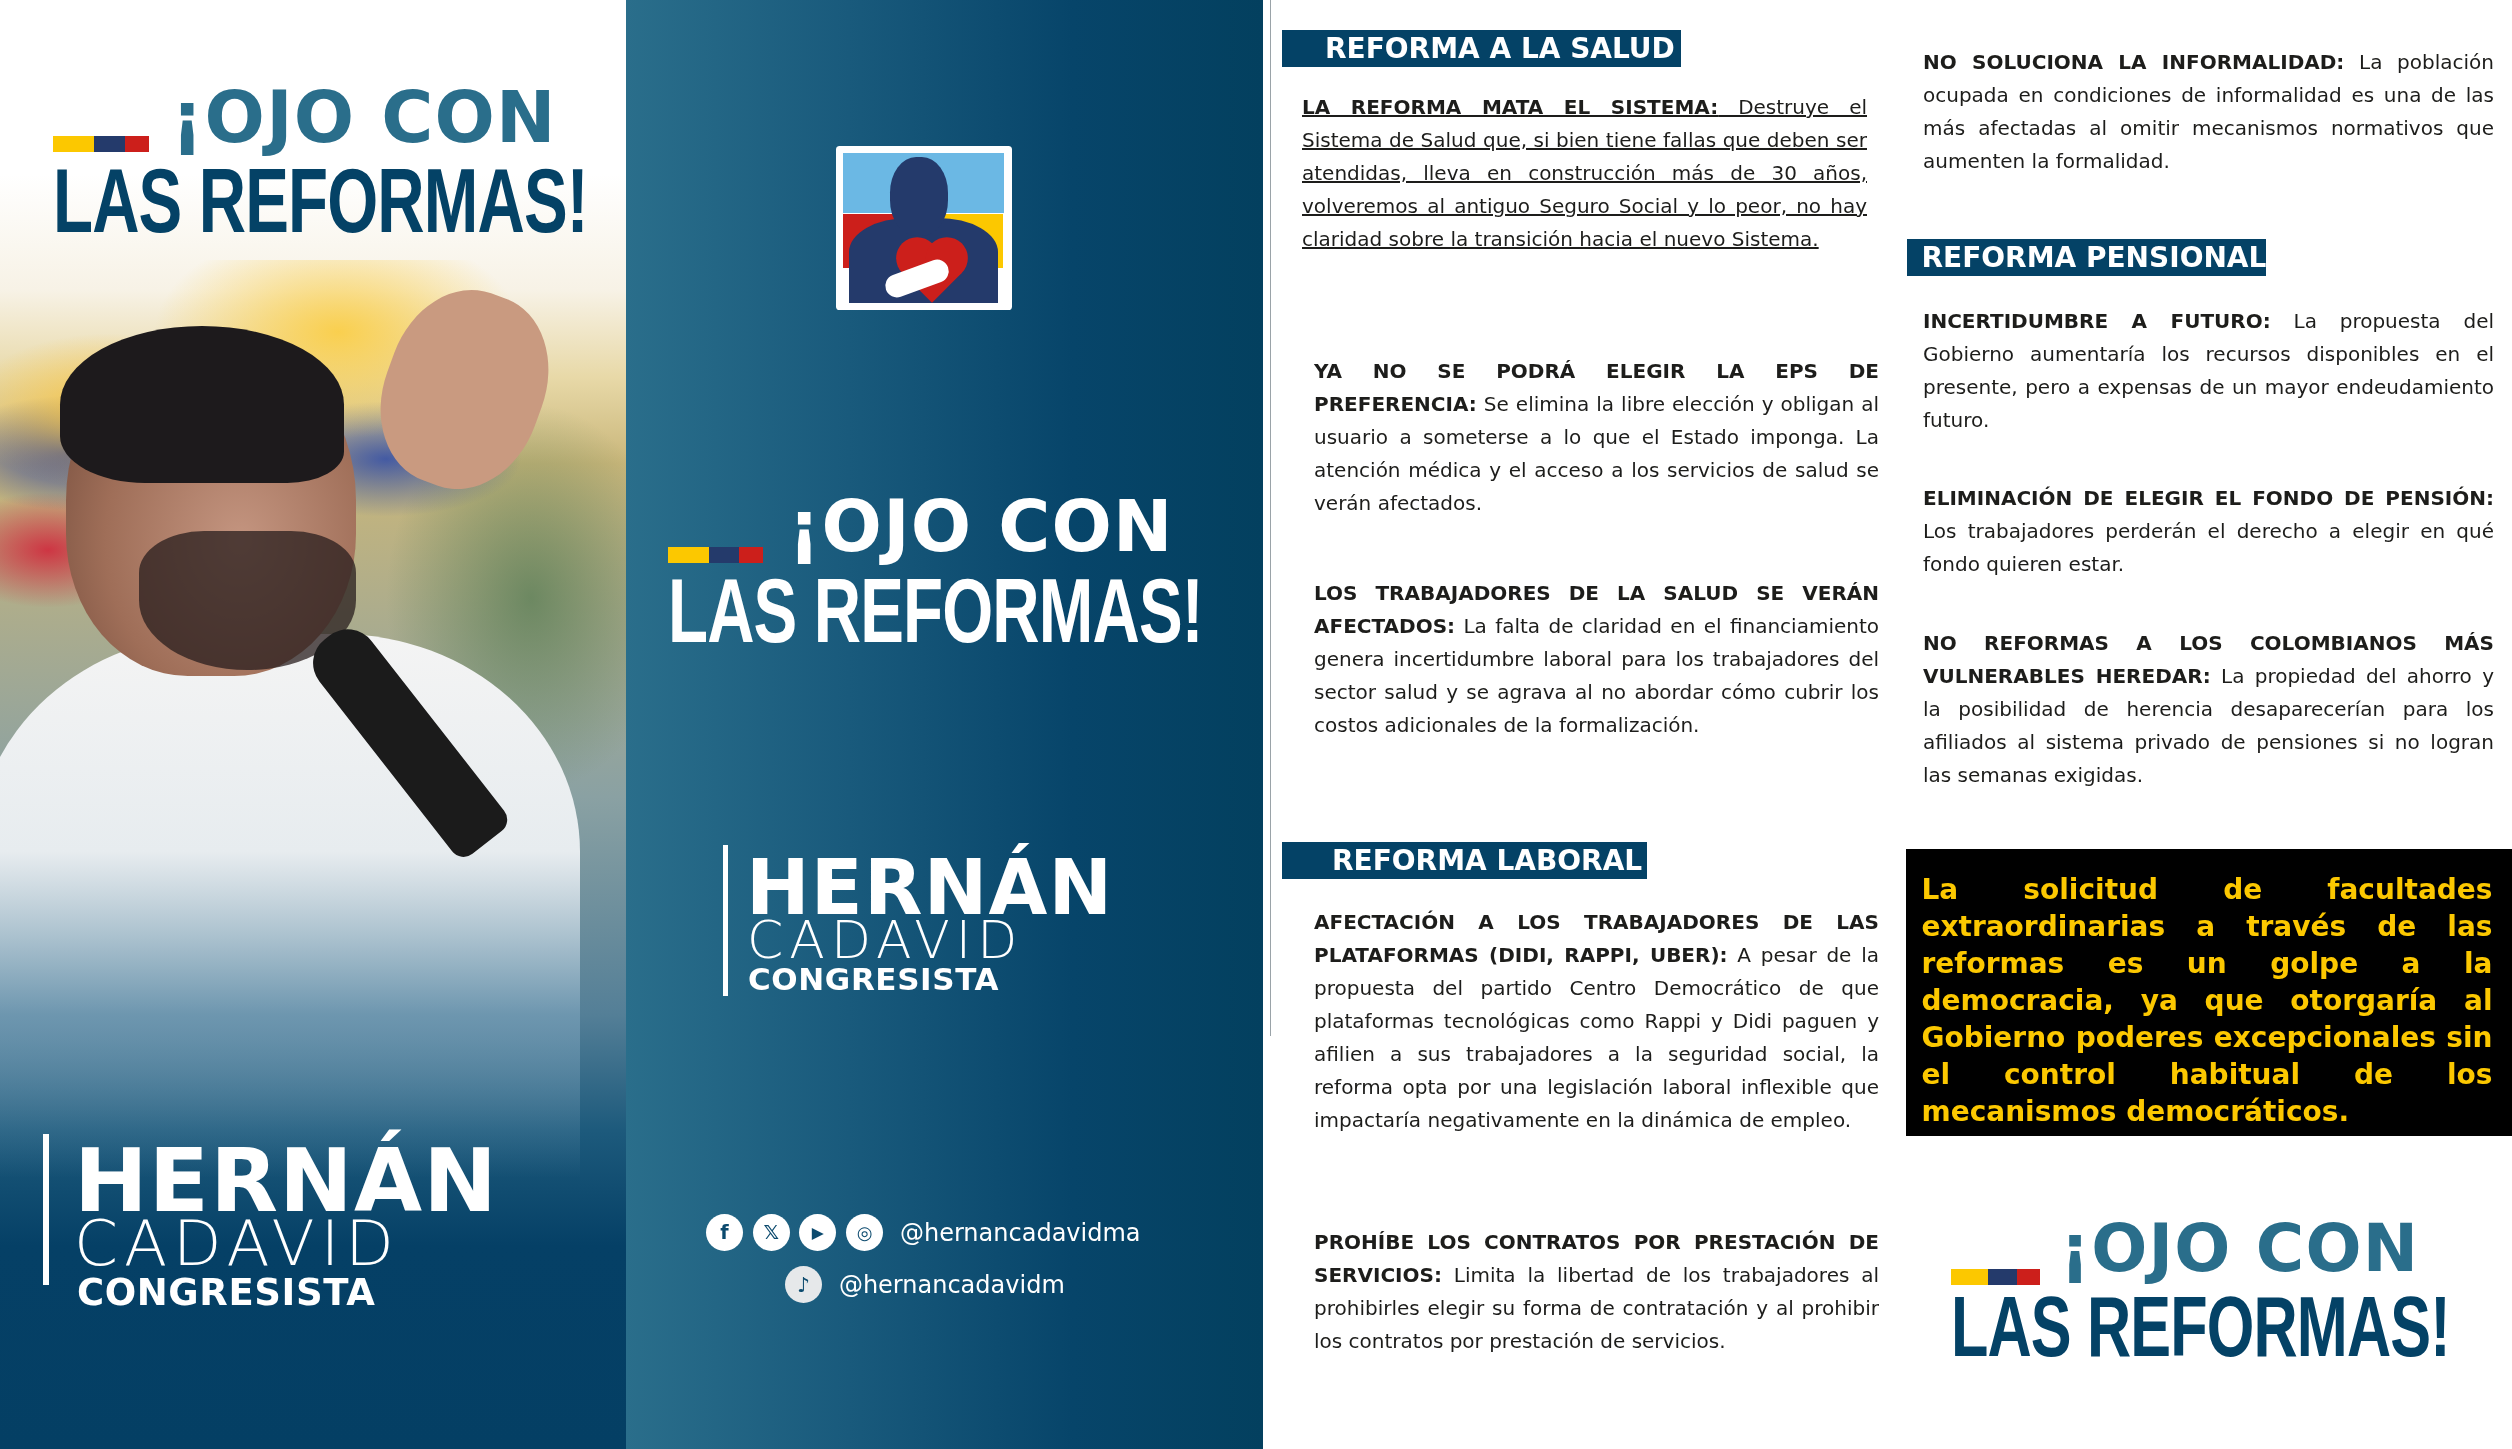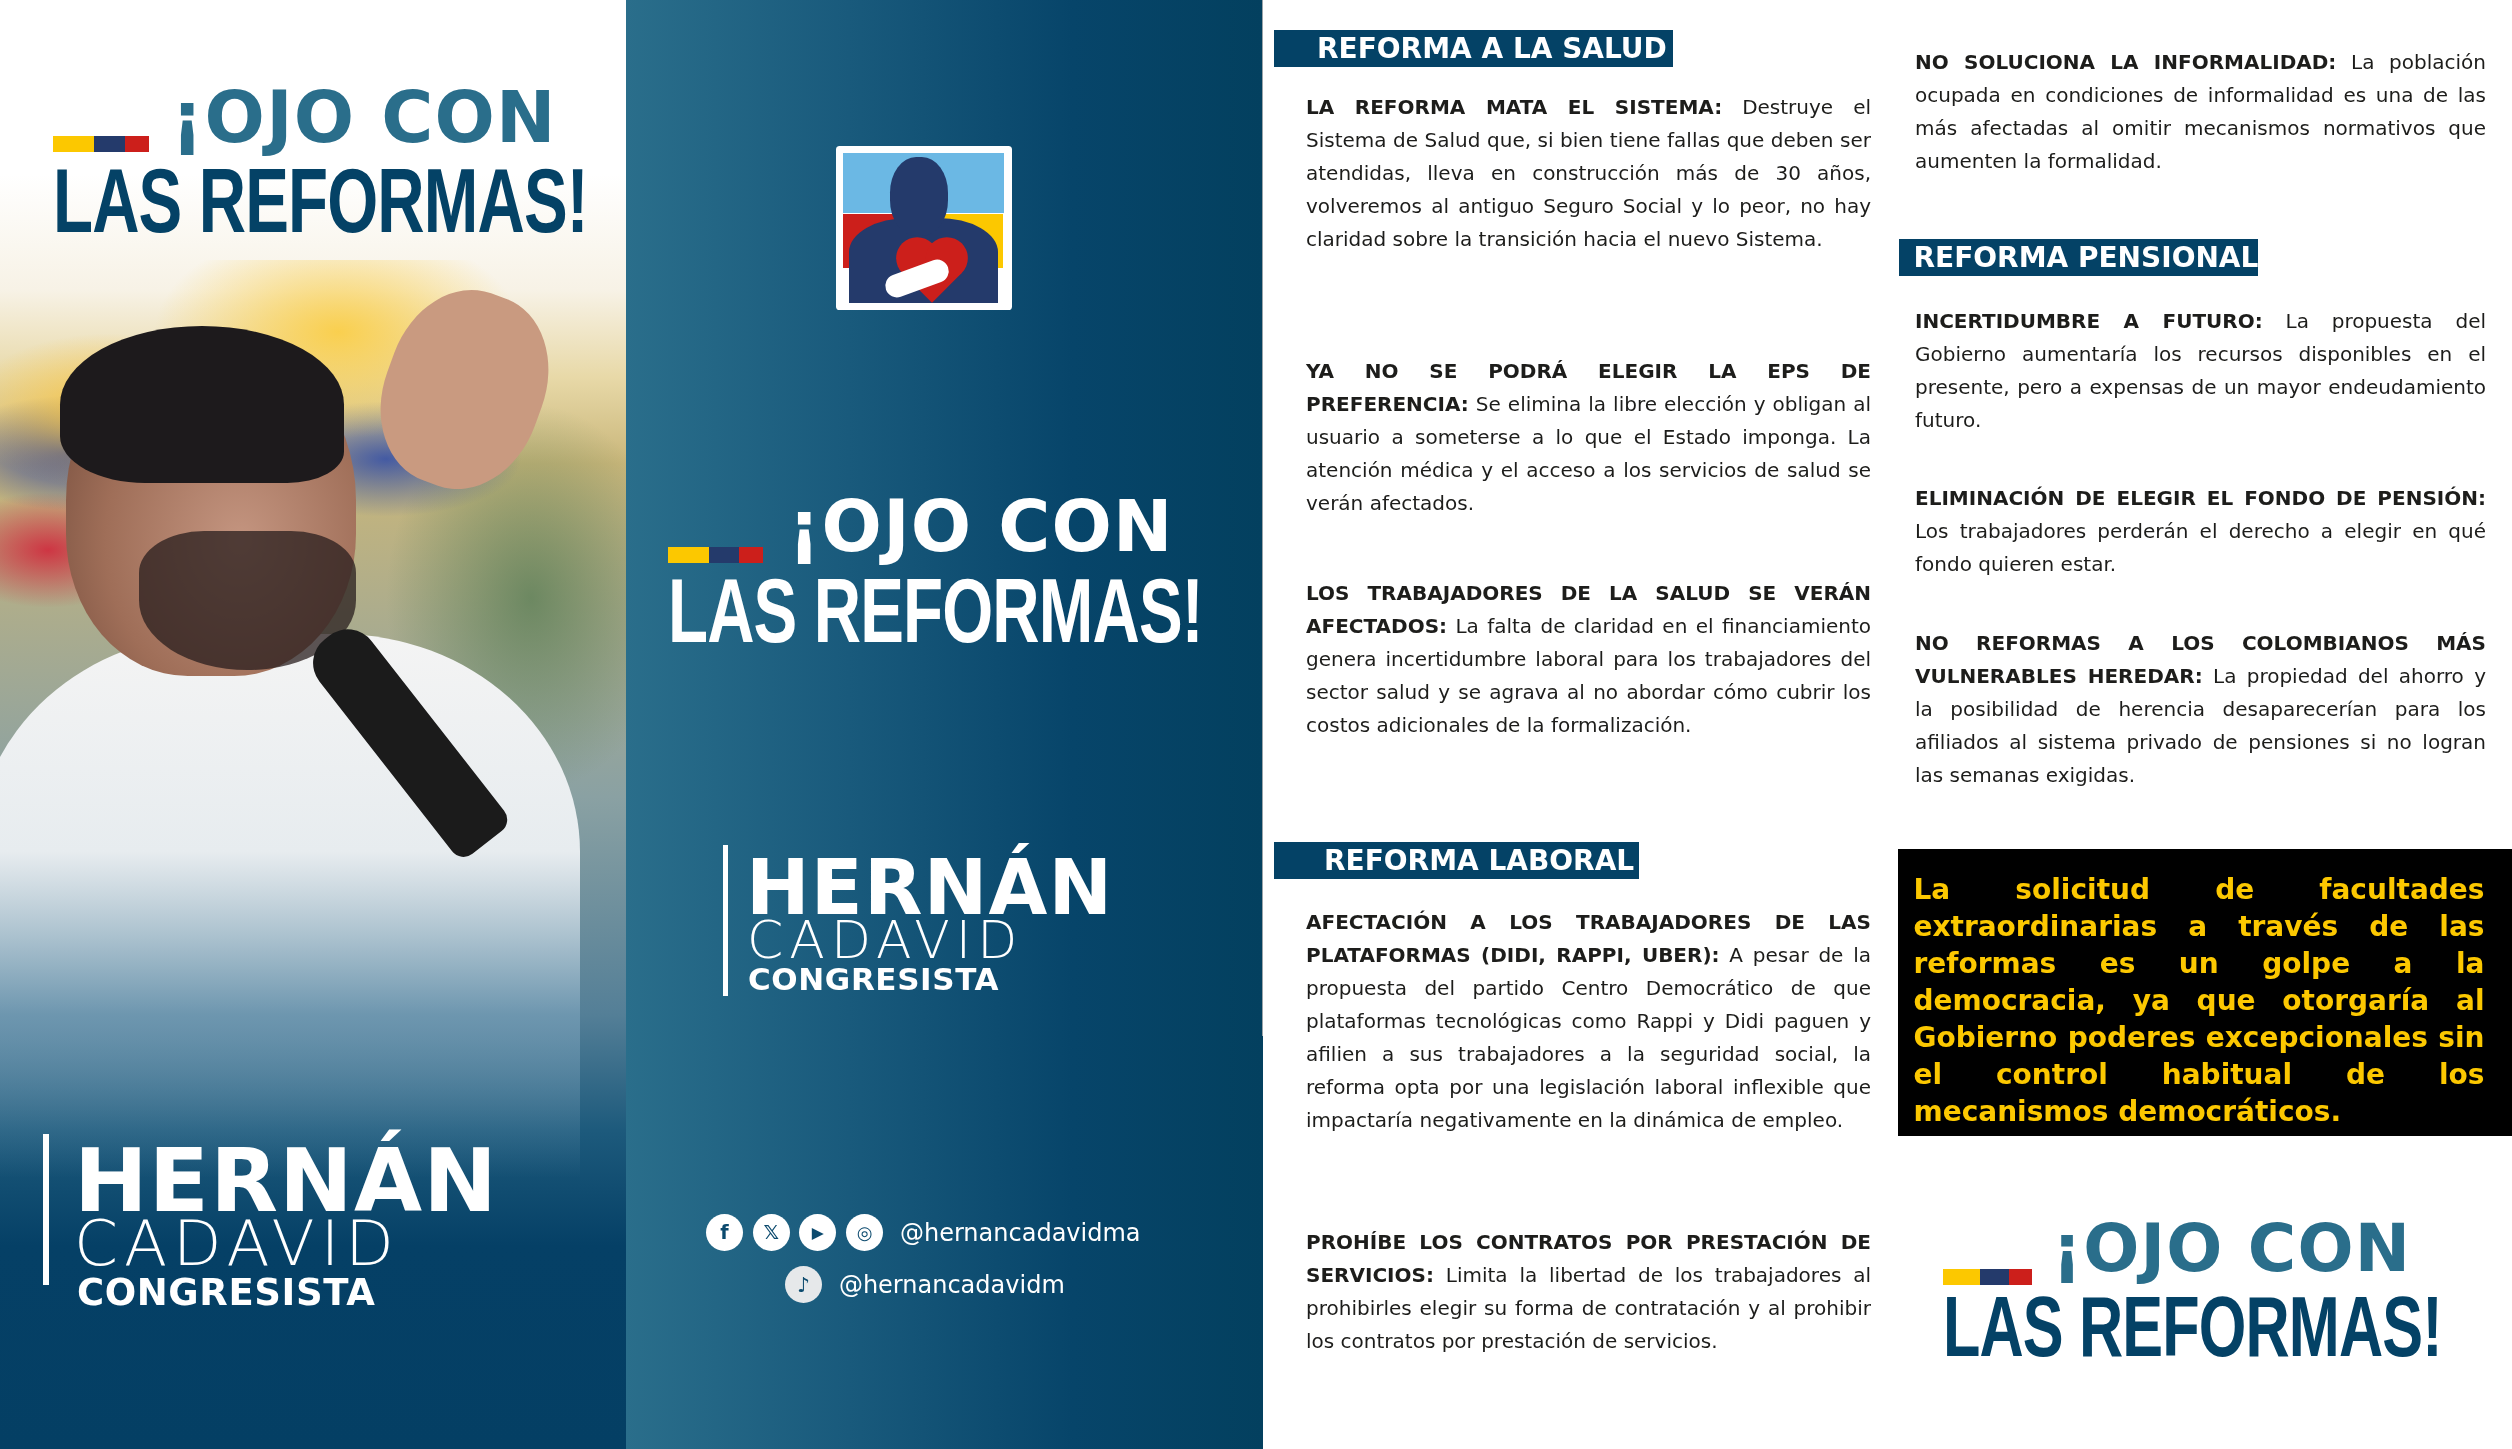--- a/index.html
+++ b/index.html
@@ -50,21 +50,21 @@
   .logo .heart:before, .logo .heart:after { content:""; position:absolute; width:42px; height:42px; background:#cc1f1b; border-radius:50%; }
   .logo .heart:before { top:-21px; left:0; }
   .logo .heart:after { left:21px; top:0; }
   .logo .handw { position:absolute; left:48px; top:121px; width:66px; height:23px; background:#fff; border-radius:12px; transform:rotate(-20deg); }
 
   .social-row { position:absolute; display:flex; align-items:center; }
   .social-icon { width:37px; height:37px; border-radius:50%; background:#fff; color:#0b4a6e; display:flex; align-items:center; justify-content:center; margin-right:9.7px; font-family:"DejaVu Sans", sans-serif; font-weight:bold; font-size:19.3px; }
   .social-handle { color:#fff; font-family:"DejaVu Sans", sans-serif; font-size:24px; margin-left:7.2px; }
 
   
-  .col { position:absolute; top:0; height:1036px; }
+  .col { position:absolute; top:0; height:1036px;margin-left:8px; }
   #col-a { left:1262px; width:631px; border-left:1.8px solid #9aa3a8; box-sizing:border-box; }
   #col-b { left:1893px; width:619px; }
   .sec-head { position:absolute; background:#044266; color:#fff; font-family:"DejaVu Sans", sans-serif; font-weight:bold; font-size:28px; line-height:37px; height:37px; white-space:nowrap; box-sizing:border-box; }
   .para { position:absolute; font-family:"DejaVu Sans", sans-serif; font-size:20px; line-height:33px; color:#1d1d1b; text-align:justify; }
   .para .lead { font-weight:bold; }
   .callout { position:absolute; background:#000000; }
   .callout p { margin:0; position:absolute; font-family:"DejaVu Sans", sans-serif; font-weight:bold; font-size:28px; line-height:37px; color:#fcc800; text-align:justify; }
 </style>
 </head>
 <body>
@@ -129,21 +129,21 @@
   </div>
   <div class="social-row" style="left:159px; top:1266px;">
     <span class="social-icon" style="background:#e6e8ea; font-size:20.5px;">♪</span>
     <span class="social-handle">@hernancadavidm</span>
   </div>
 </div>
 
 <div id="col-a" class="col">
   <div class="sec-head" style="left:11px; top:30px; width:399px; padding-left:43px;">REFORMA A LA SALUD</div>
 
-  <div class="para" style="left:43px; top:91px; width:565px;">
+  <div class="para" style="left:31px; top:91px; width:565px;text-decoration:underline;">
     <span class="lead">LA REFORMA MATA EL SISTEMA:</span><span> Destruye el Sistema de Salud que, si bien tiene fallas que deben ser atendidas, lleva en construcción más de 30 años, volveremos al antiguo Seguro Social y lo peor, no hay claridad sobre la transición hacia el nuevo Sistema.</span>
   </div>
   <div class="para" style="left:43px; top:355px; width:565px;">
     <span class="lead">YA NO SE PODRÁ ELEGIR LA EPS DE PREFERENCIA:</span><span> Se elimina la libre elección y obligan al usuario a someterse a lo que el Estado imponga. La atención médica y el acceso a los servicios de salud se verán afectados.</span>
   </div>
   <div class="para" style="left:43px; top:577px; width:565px;">
     <span class="lead">LOS TRABAJADORES DE LA SALUD SE VERÁN AFECTADOS:</span><span> La falta de claridad en el financiamiento genera incertidumbre laboral para los trabajadores del sector salud y se agrava al no abordar cómo cubrir los costos adicionales de la formalización.</span>
   </div>
 
   <div class="sec-head" style="left:11px; top:842px; width:365px; padding-left:50px;">REFORMA LABORAL</div>

